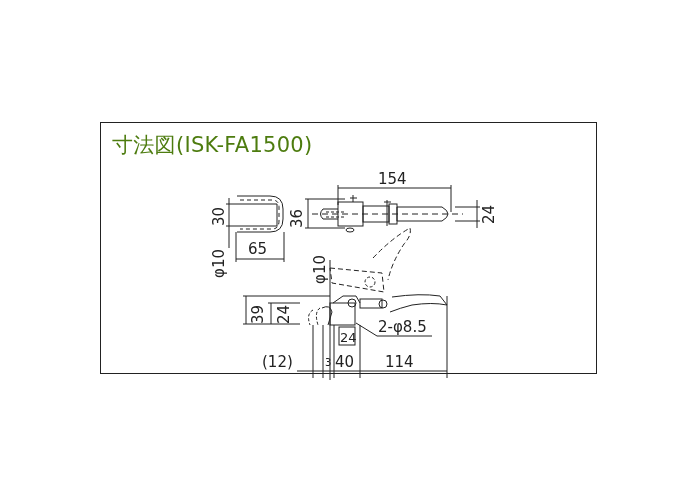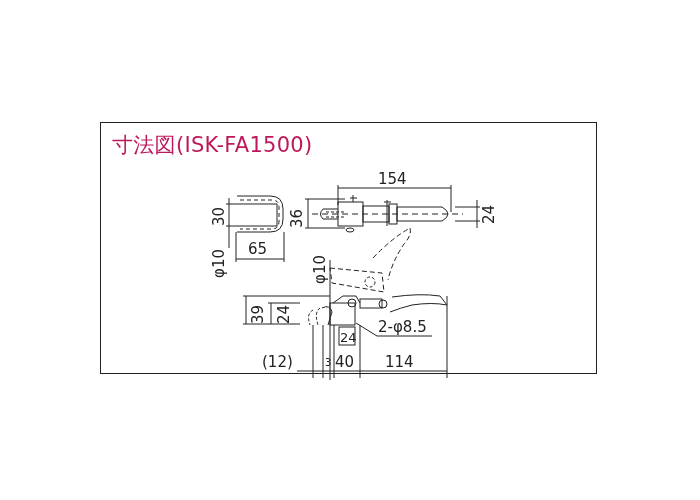--- a/index.html
+++ b/index.html
@@ -2,21 +2,21 @@
 <html><head>
   <meta charset="utf-8">
   <style>
     html, body { margin: 0; padding: 0; background: #ffffff; }
     body { width: 700px; height: 500px; position: relative; overflow: hidden; font-family: "DejaVu Sans", sans-serif; }
     .frame {
       position: absolute; left: 100px; top: 122px; width: 497px; height: 252px;
       border: 1.6px solid #222; box-sizing: border-box; background: #fff;
     }
     .title {
-      position: absolute; left: 112px; top: 131px; font-size: 21px; color: #be185d;
+      position: absolute; left: 112px; top: 131px; font-size: 21px; color: #4d7c0f;
       letter-spacing: 0.3px; white-space: nowrap; font-family: "DejaVu Sans", sans-serif;
     }
     svg.drawing { position: absolute; left: 0; top: 0; }
     svg text { font-family: "DejaVu Sans", sans-serif; fill: #222; }
     .dim { font-size: 15px; }
     .dim-s { font-size: 13px; }
     .dim-xs { font-size: 10px; }
   </style>
 </head>
 <body>

